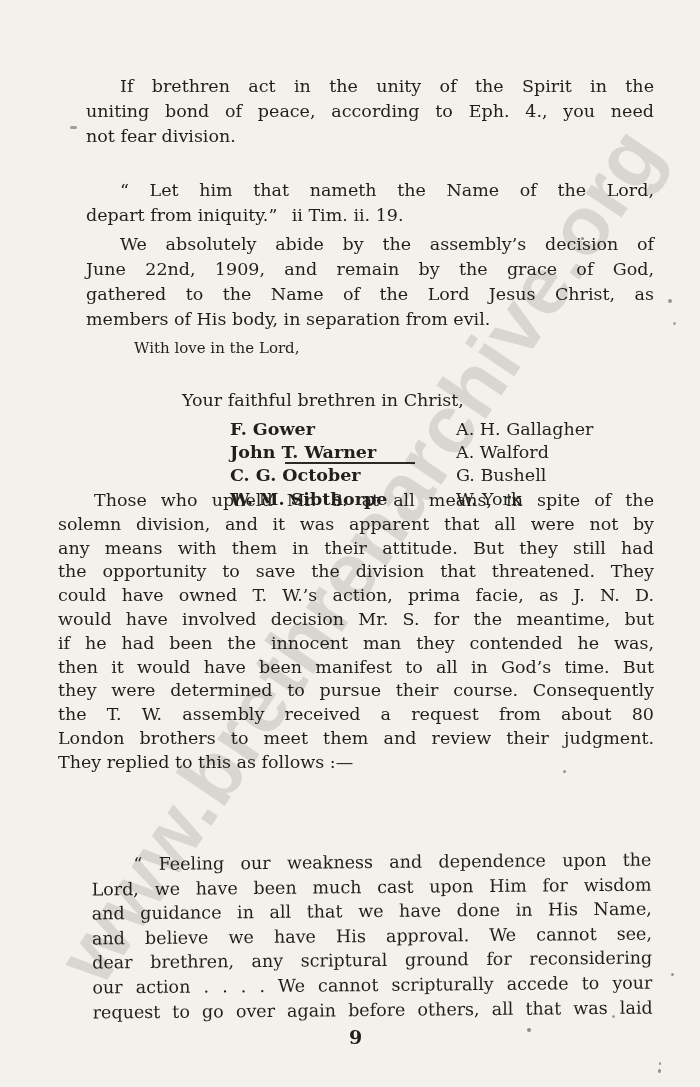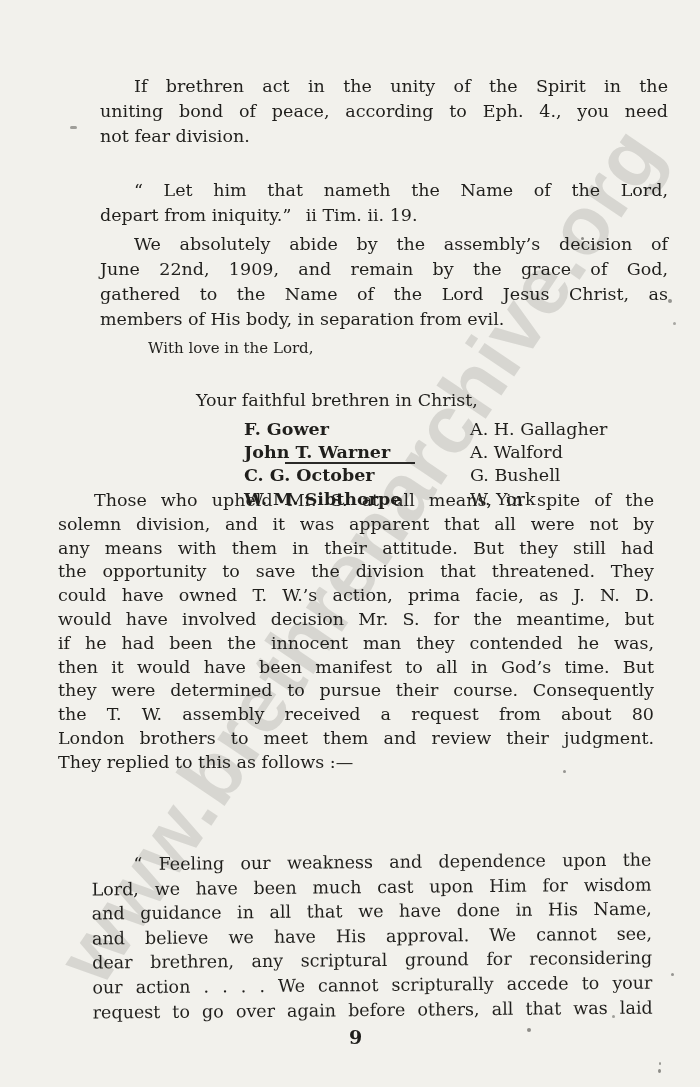--- a/index.html
+++ b/index.html
@@ -16,21 +16,21 @@
     position:absolute;left:360px;top:555px;
     transform:translate(-50%,-50%) rotate(-56deg);
     font-family:"Liberation Sans", sans-serif;
     font-weight:bold;font-size:82px;letter-spacing:1px;
     color:rgba(95,95,90,0.18);
     white-space:nowrap;z-index:1;
   }
   .ink{position:absolute;inset:0;z-index:2;}
   .line{font-size:17.5px;line-height:25px;white-space:normal;}
   .line.j{text-align:justify;text-align-last:justify;-moz-text-align-last:justify;}
-  .letter-quote{position:absolute;left:100px;top:74px;width:568px;}
+  .letter-quote{position:absolute;left:86px;top:74px;width:568px;}
   .para{margin:0 0 4px 0;}
   .closing{margin-top:1px;padding-left:48px;font-size:15px;line-height:25px;}
   .sig-head{margin-top:27px;padding-left:96px;font-size:17.5px;line-height:25px;}
   .sigs{margin-top:5px;padding-left:144px;display:flex;}
   .sigcol{display:block;}
   .sigcol .line{line-height:23.2px;}
   .sigcol.left{width:226px;font-weight:bold;}
   .divider{position:absolute;top:462px;left:285px;width:130px;border-top:2px solid #2a2927;}
   .narrative{position:absolute;left:58px;top:489px;width:596px;}
   .narrative .line{line-height:23.8px;}

